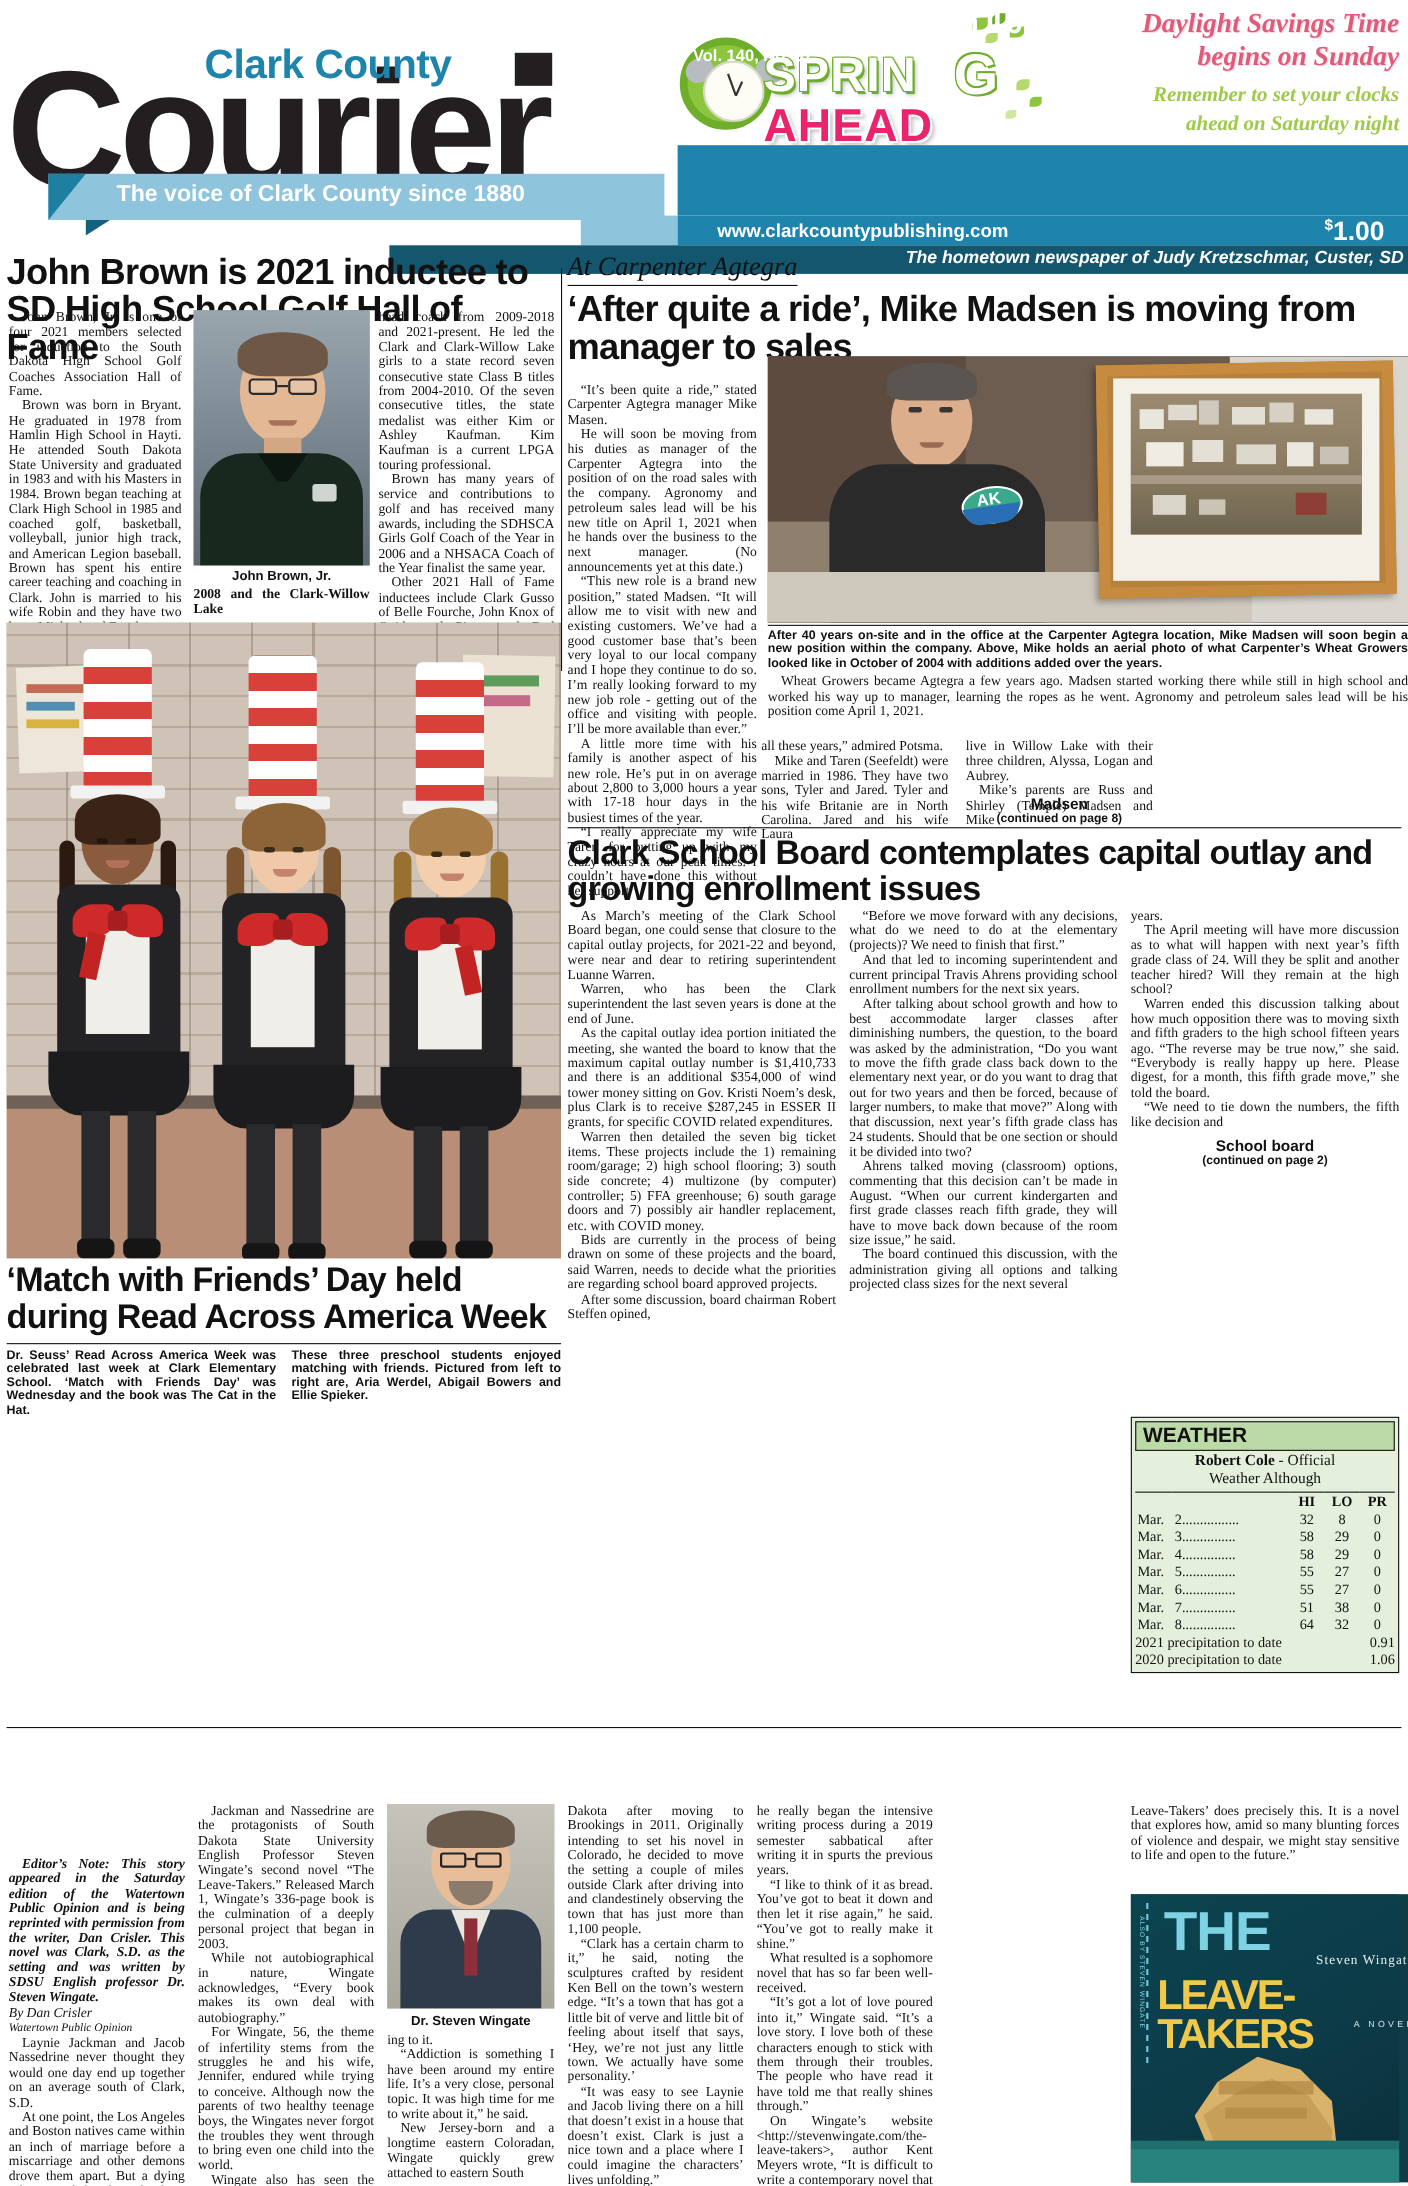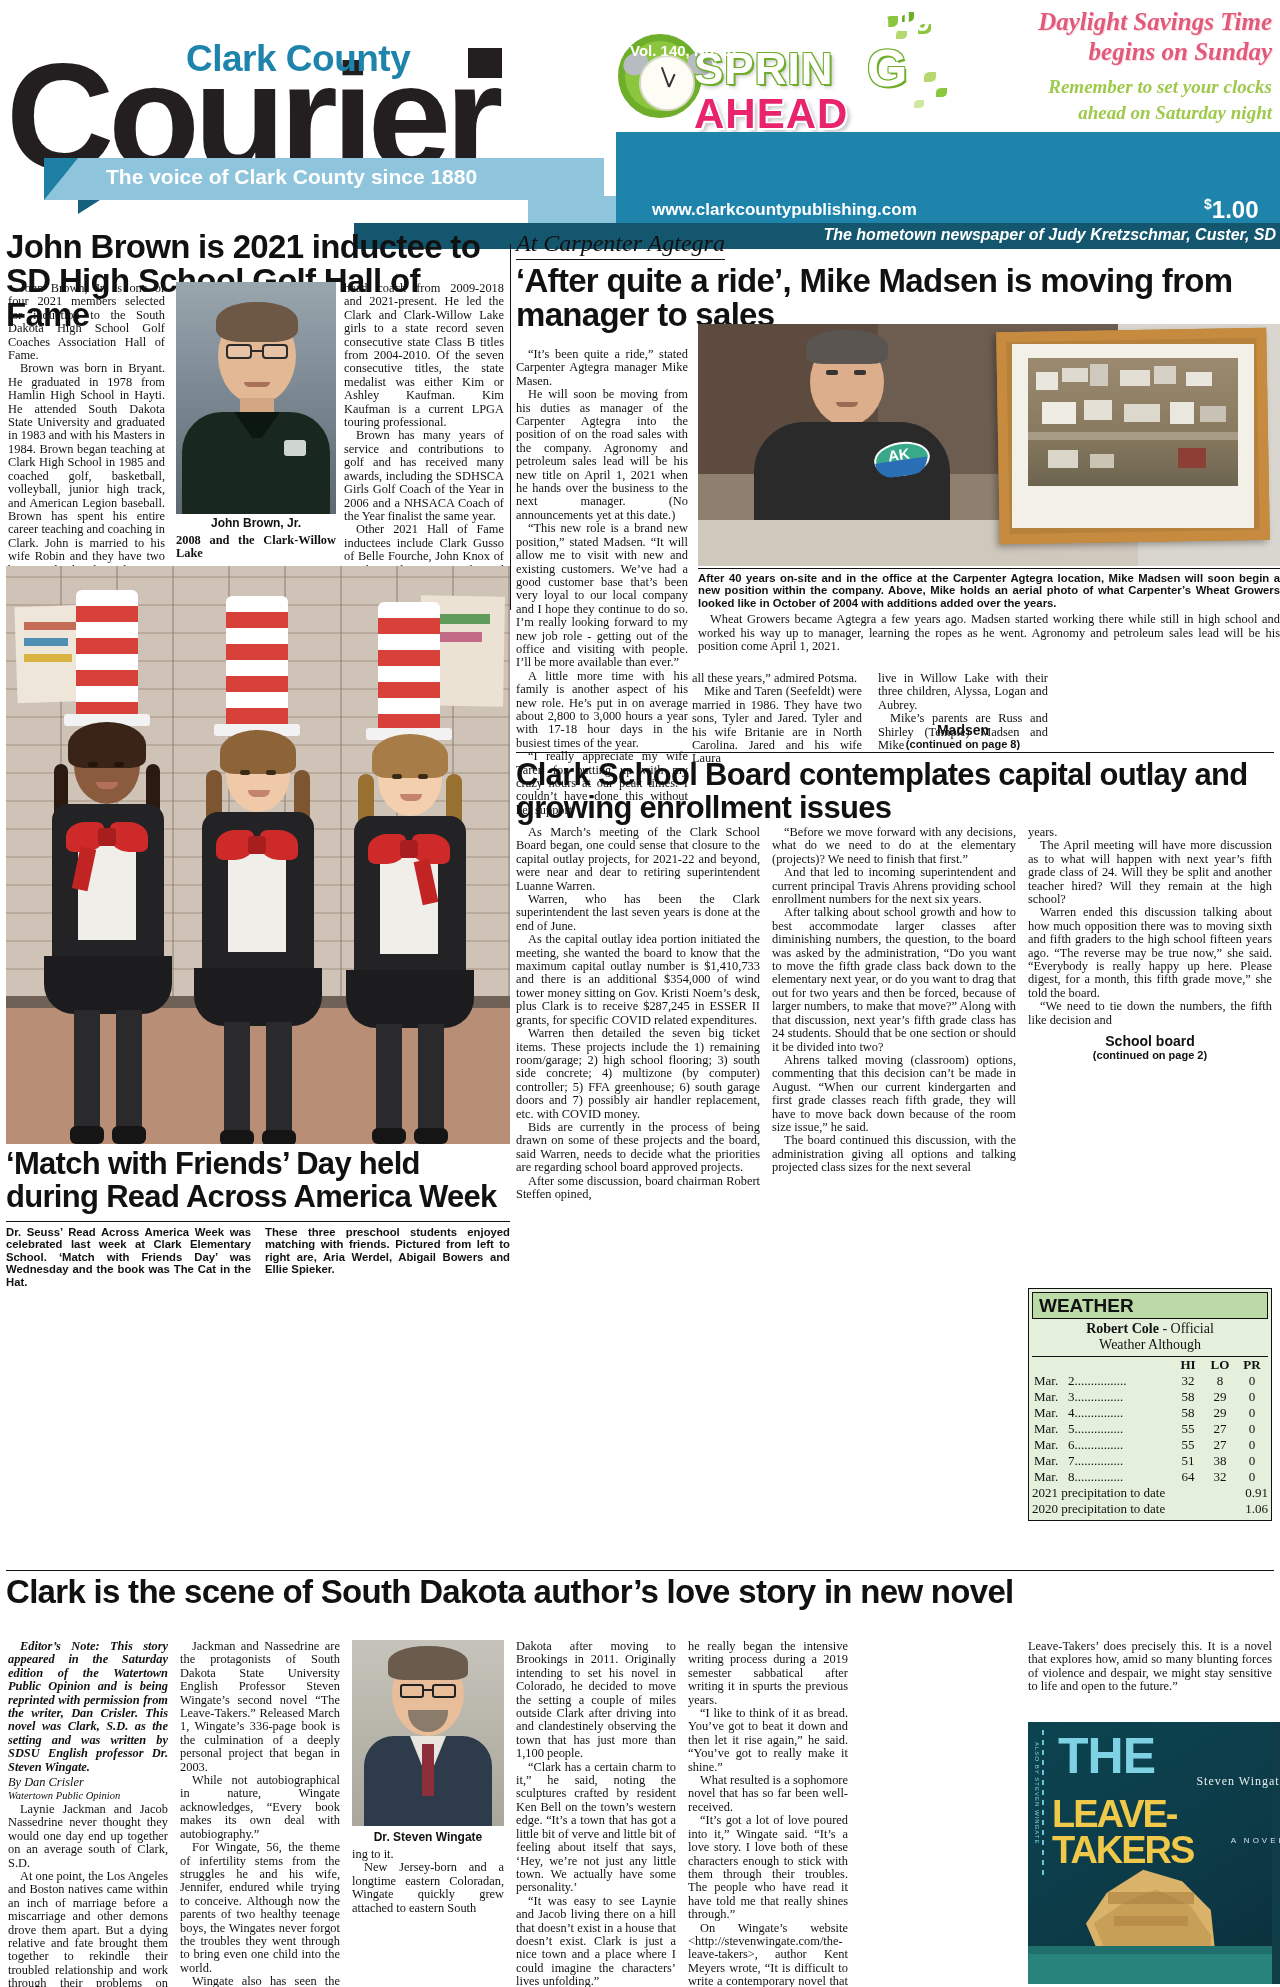--- a/index.html
+++ b/index.html
@@ -593,25 +593,24 @@
       <span>0.91</span>
     </div>
     <div class="wprecip" style="display:flex;justify-content:space-between;">
       <span>2020 precipitation to date</span>
       <span>1.06</span>
     </div>
   </div>
 
   <div style="position:absolute;left:6px;top:1570px;width:1268px;">
     <div style="border-top:1.5px solid #111;"></div>
-    <h1 class="hl-black" style="margin:4px 0 6px 0;font-size:33px;line-height:1.05;">Clark is the scene of South Dakota author’s love story in new novel</h1>
   </div>
 
   <div style="position:absolute;left:8px;top:1640px;width:160px;" class="bodytext">
-    <p style="font-style:italic;font-weight:bold;">Editor’s Note: This story appeared in the Saturday edition of the Watertown Public Opinion and is being reprinted with permission from the writer, Dan Crisler. This novel was Clark, S.D. as the setting and was written by SDSU English professor Dr. Steven Wingate.</p>
+    <p style="font-style:italic;font-weight:bold;margin-top:48px;">Editor’s Note: This story appeared in the Saturday edition of the Watertown Public Opinion and is being reprinted with permission from the writer, Dan Crisler. This novel was Clark, S.D. as the setting and was written by SDSU English professor Dr. Steven Wingate.</p>
     <p style="text-indent:0;font-style:italic;margin-top:2px;">By Dan Crisler</p>
     <p style="text-indent:0;font-style:italic;font-size:10.5px;">Watertown Public Opinion</p>
     <p>Laynie Jackman and Jacob Nassedrine never thought they would one day end up together on an average south of Clark, S.D.</p>
     <p>At one point, the Los Angeles and Boston natives came within an inch of marriage before a miscarriage and other demons drove them apart. But a dying relative and fate brought them together to rekindle their troubled relationship and work through their problems on South Dakota’s windswept plains.</p>
   </div>
 
   <div style="position:absolute;left:180px;top:1640px;width:160px;" class="bodytext">
     <p>Jackman and Nassedrine are the protagonists of South Dakota State University English Professor Steven Wingate’s second novel “The Leave-Takers.” Released March 1, Wingate’s 336-page book is the culmination of a deeply personal project that began in 2003.</p>
     <p>While not autobiographical in nature, Wingate acknowledges, “Every book makes its own deal with autobiography.”</p>
     <p>For Wingate, 56, the theme of infertility stems from the struggles he and his wife, Jennifer, endured while trying to conceive. Although now the parents of two healthy teenage boys, the Wingates never forgot the troubles they went through to bring even one child into the world.</p>
@@ -626,20 +625,21 @@
     <div style="position:absolute;left:80px;top:44px;width:24px;height:14px;border:2px solid #222;border-radius:3px;"></div>
     <div style="position:absolute;left:72px;top:49px;width:8px;height:2px;background:#222;"></div>
     <div style="position:absolute;left:56px;top:70px;width:40px;height:22px;border-radius:0 0 20px 20px;background:#8b7b6a;"></div>
     <div style="position:absolute;left:12px;top:96px;width:128px;height:90px;background:#2e3b4a;border-radius:30px 30px 0 0;"></div>
     <div style="position:absolute;left:58px;top:96px;width:36px;height:34px;background:#e9e6df;clip-path:polygon(0 0,100% 0,62% 100%,38% 100%);"></div>
     <div style="position:absolute;left:70px;top:104px;width:12px;height:52px;background:#8d2f3a;"></div>
   </div>
   <div style="position:absolute;left:352px;top:1830px;width:152px;text-align:center;font-family:'Liberation Sans',sans-serif;font-weight:bold;font-size:12px;">Dr. Steven Wingate</div>
   <div style="position:absolute;left:352px;top:1848px;width:152px;" class="bodytext">
     <p style="text-indent:0">ing to it.</p>
+    <p>“Addiction is something I have been around my entire life. It’s a very close, personal topic. It was high time for me to write about it,” he said.</p>
     <p>New Jersey-born and a longtime eastern Coloradan, Wingate quickly grew attached to eastern South</p>
   </div>
 
   <div style="position:absolute;left:516px;top:1640px;width:160px;" class="bodytext">
     <p style="text-indent:0">Dakota after moving to Brookings in 2011. Originally intending to set his novel in Colorado, he decided to move the setting a couple of miles outside Clark after driving into and clandestinely observing the town that has just more than 1,100 people.</p>
     <p>“Clark has a certain charm to it,” he said, noting the sculptures crafted by resident Ken Bell on the town’s western edge. “It’s a town that has got a little bit of verve and little bit of feeling about itself that says, ‘Hey, we’re not just any little town. We actually have some personality.’</p>
     <p>“It was easy to see Laynie and Jacob living there on a hill that doesn’t exist in a house that doesn’t exist. Clark is just a nice town and a place where I could imagine the characters’ lives unfolding.”</p>
 
   </div>
 

